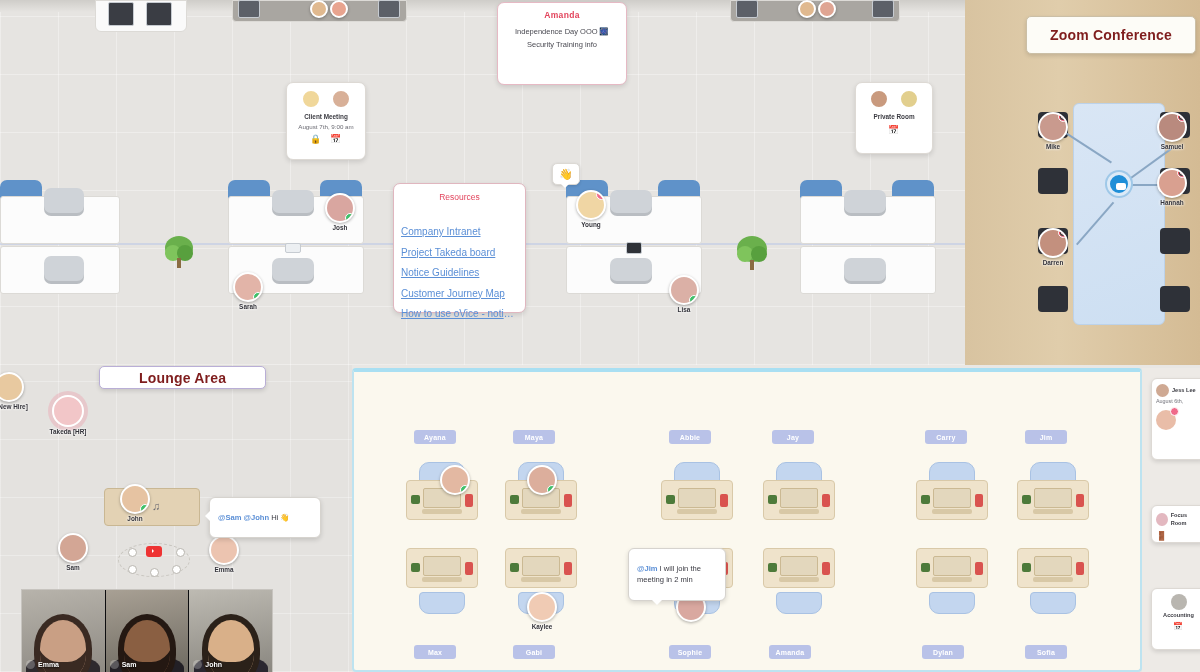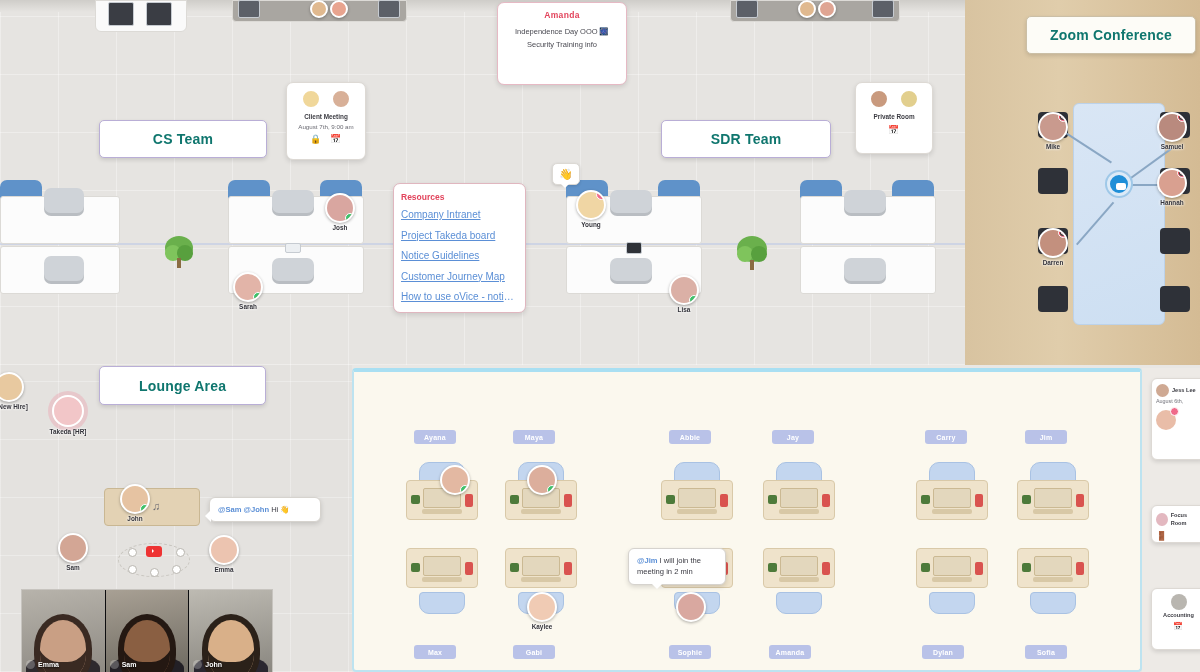--- a/index.html
+++ b/index.html
@@ -52,26 +52,26 @@
   }
 
   
   .zone-label {
     position: absolute;
     background: #fff;
     border: 1.5px solid #b9aed6;
     border-radius: 5px;
     box-shadow: 0 2px 4px rgba(0,0,0,.13);
     display: flex; align-items: center; justify-content: center;
-    font-size: 14px; font-weight: 700; color: #0f766e;
+    font-size: 14px; font-weight: 700; color: #7f1d1d;
     letter-spacing: .2px;
   }
   #label-cs    { left: 99px;  top: 120px; width: 168px; height: 38px; }
   #label-sdr   { left: 661px; top: 120px; width: 170px; height: 38px; }
-  #label-lounge{ left: 99px;  top: 366px; width: 167px; height: 39px; }
+  #label-lounge{ left: 99px;  top: 366px; width: 167px; height: 23px; }
   #label-ae    { left: 661px; top: 366px; width: 172px; height: 39px; }
   #label-zoomconf {
     left: 1026px; top: 16px; width: 170px; height: 38px;
     border: 1.5px solid #cbbfa6; background:#fdfcf7;
   }
 
   
   #notice-card {
     position: absolute; left: 497px; top: 2px; width: 130px; height: 83px;
     background: #fff; border: 1.5px solid #e6b9c4; border-radius: 7px;
@@ -87,22 +87,22 @@
   }
 
   
   #resources-card {
     position: absolute; left: 393px; top: 183px; width: 133px; height: 130px;
     background: #fff; border: 1.5px solid #e0b6bf; border-radius: 7px;
     box-shadow: 0 2px 5px rgba(0,0,0,.12);
     padding: 8px 7px;
   }
   #resources-card .rt {
-    font-size: 8.5px; font-weight: 700; color: #e2445c; 
-    margin-bottom: 3px;
+    font-size: 8.5px; font-weight: 400; color: #e2445c; text-align:center;
+    margin-bottom: 20px;
   }
   #resources-card a {
     display: block; font-size: 10px; color: #5b8fd6;
     text-decoration: underline; line-height: 2.05;
     white-space: nowrap; overflow: hidden; text-overflow: ellipsis;
   }
 
   
   .info-card {
     position: absolute; background: #fff; border: 1px solid #ddd9d4;
@@ -183,21 +183,21 @@
     background: #b9c2e8; border-radius: 3px;
     display:flex; align-items:center; justify-content:center;
     font-size: 7px; font-weight: 700; color: #fff;
     letter-spacing:.2px; white-space:nowrap;
   }
 
   
   .bubble {
     position: absolute; background: #fff; border: 1px solid #d6d3ce;
     border-radius: 6px; box-shadow: 0 2px 5px rgba(0,0,0,.14);
-    padding: 6px 8px; font-size: 7.6px; color: #3a3a42; line-height: 1.5;
+    padding: 14px 8px; font-size: 7.6px; color: #3a3a42; line-height: 1.5;
   }
   .bubble .mention { color: #5b8fd6; font-weight: 700; }
   .bubble::after {
     content:''; position:absolute; width:0; height:0;
     border: 6px solid transparent;
   }
   #bubble-sam {
     left: 209px; top: 497px; width: 112px;
   }
   #bubble-sam::after {
@@ -331,26 +331,20 @@
   <div class="avatar" style="left:310px;top:0;width:18px;height:18px;background:#e0b98f;border-width:2px;"></div>
   <div class="avatar" style="left:330px;top:0;width:18px;height:18px;background:#e8a48f;border-width:2px;"></div>
   <div class="monitor" style="left:378px;top:0;width:22px;height:18px;background:#5c6068;"></div>
 
   <div class="desk-top" style="left:730px;top:0;width:170px;height:22px;background:#a9a6a1;border-radius:0 0 4px 4px;"></div>
   <div class="monitor" style="left:736px;top:0;width:22px;height:18px;background:#5c6068;"></div>
   <div class="avatar" style="left:798px;top:0;width:18px;height:18px;background:#e0b98f;border-width:2px;"></div>
   <div class="avatar" style="left:818px;top:0;width:18px;height:18px;background:#dfa593;border-width:2px;"></div>
   <div class="monitor" style="left:872px;top:0;width:22px;height:18px;background:#5c6068;"></div>
 
-  <div class="zone-label" id="label-cs">
-    <span>CS Team</span>
-  </div>
-  <div class="zone-label" id="label-sdr">
-    <span>SDR Team</span>
-  </div>
   <div class="zone-label" id="label-lounge">
     <span>Lounge Area</span>
   </div>
   <div class="zone-label" id="label-zoomconf">
     <span>Zoom Conference</span>
   </div>
 
   <div id="notice-card">
     <div class="nt">Amanda</div>
     <div class="nl">Independence Day OOO 🎆</div>

